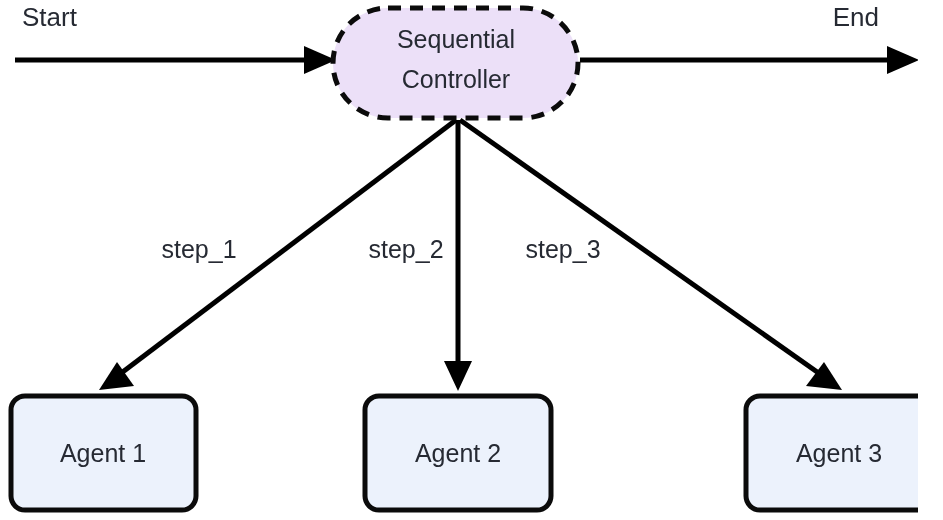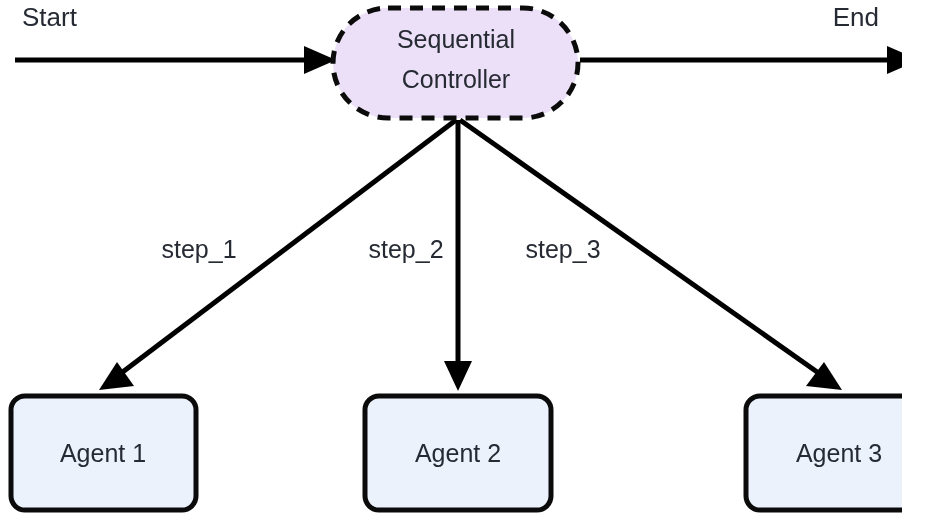--- a/index.html
+++ b/index.html
@@ -10,20 +10,21 @@
   }
   body {
     font-family: "Liberation Sans", sans-serif;
   }
   #diagram-root {
     position: relative;
     width: 902px;
     height: 520px;
     background: #ffffff;
     overflow: hidden;
+    padding-left: 16px;
   }
   #diagram-svg {
     position: absolute;
     left: 0;
     top: 0;
     width: 943px;
     height: 520px;
     display: block;
   }
   .node-label {

